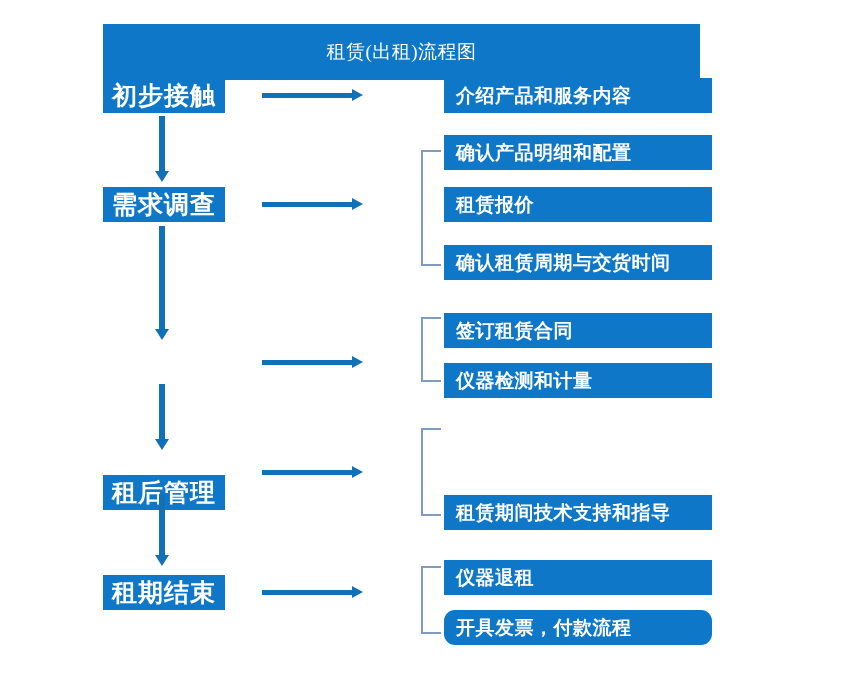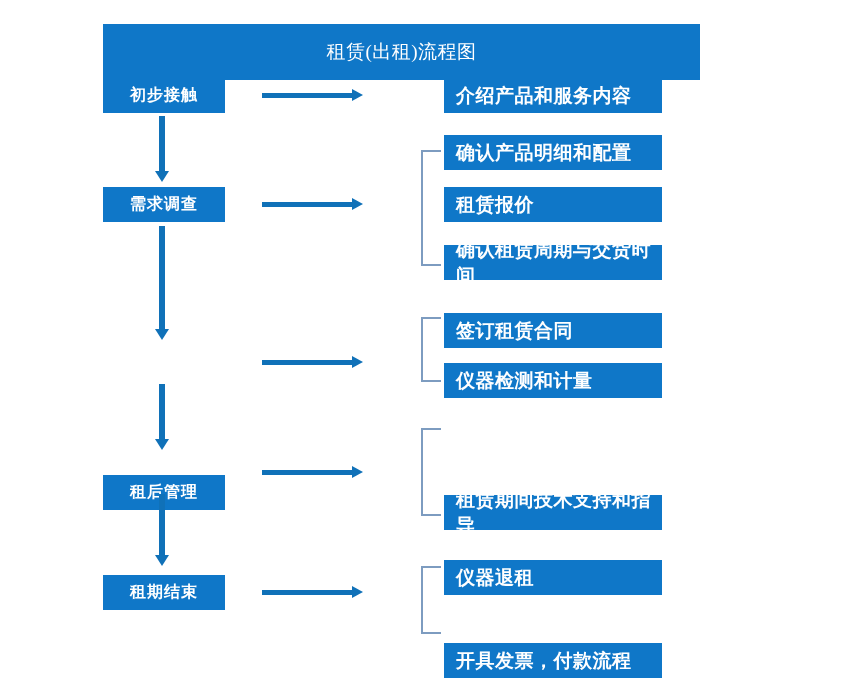--- a/index.html
+++ b/index.html
@@ -39,26 +39,26 @@
     font-weight: bold;
     display: flex;
     align-items: center;
     box-sizing: border-box;
   }
   .node.left {
     left: 103px;
     width: 122px;
     height: 35px;
     justify-content: center;
-    font-size: 16px;
+    font-size: 25px;
     letter-spacing: 1px;
   }
   .node.right {
     left: 444px;
-    width: 218px;
+    width: 268px;
     height: 35px;
     padding-left: 12px;
     font-size: 19px;
     letter-spacing: 0.5px;
   }
   
   .h-arrow {
     position: absolute;
     height: 12px;
     pointer-events: none;
@@ -172,15 +172,15 @@
     <div class="head" style="top:61px;"></div>
   </div>
 
   <div class="node left" style="top:575px;">租期结束</div>
   <div class="h-arrow" style="left:262px; top:586px; width:101px;">
     <div class="shaft" style="width:90px;"></div>
     <div class="head" style="left:90px;"></div>
   </div>
   <div class="bracket" style="left:421px; top:566px; height:68px;"></div>
   <div class="node right" style="top:560px;">仪器退租</div>
-  <div class="node right" style="top:643px;">开具发票，付款流程</div>
+  <div class="node right" style="top:610px;border-radius:11px;">开具发票，付款流程</div>
 
 </div>
 
 </body></html>

